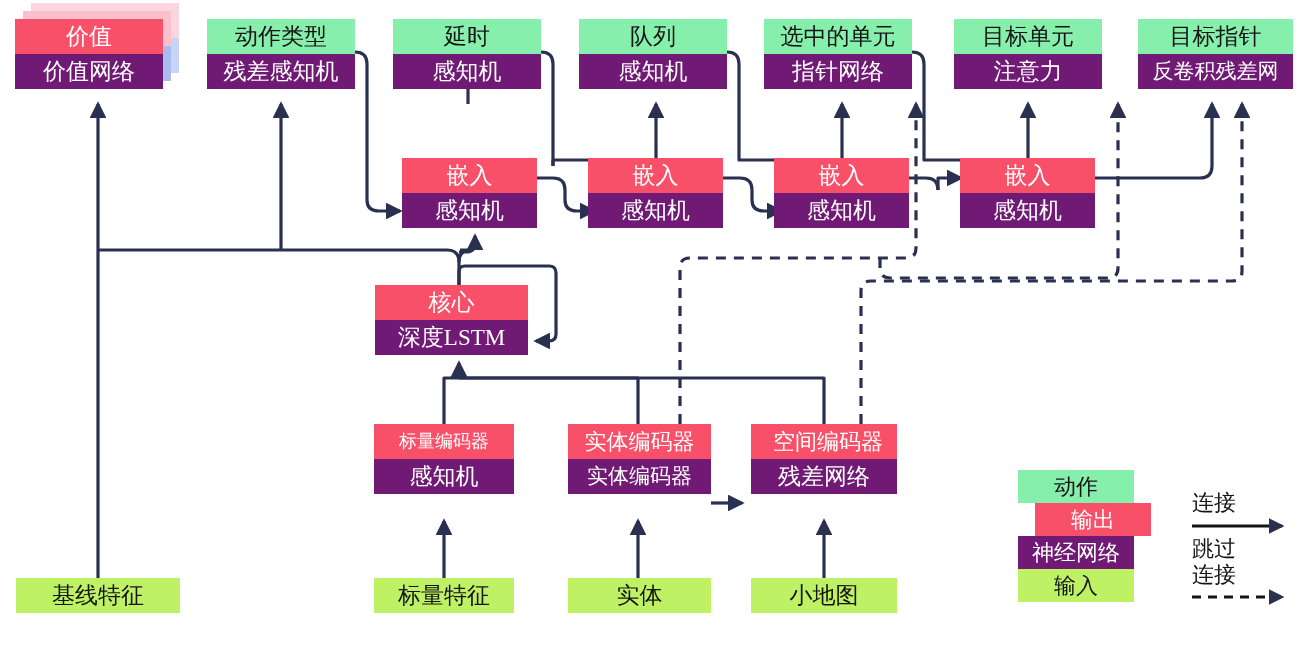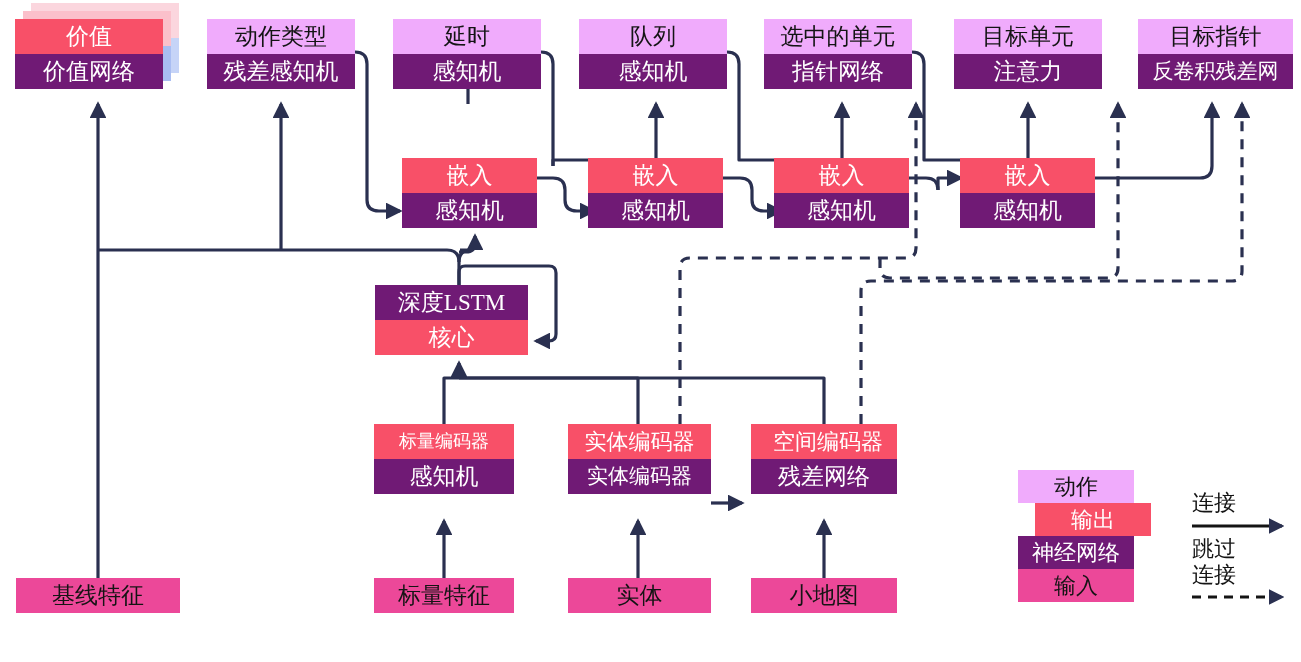--- a/index.html
+++ b/index.html
@@ -4,24 +4,24 @@
 <style>
   html,body{margin:0;padding:0;background:#ffffff;}
   body{width:1301px;height:662px;overflow:hidden;
        font-family:"Liberation Serif","DejaVu Serif",serif;}
   #canvas{position:relative;width:1301px;height:662px;}
   svg#wires{position:absolute;left:0;top:0;width:1301px;height:662px;}
 
   .node{position:absolute;box-sizing:border-box;z-index:5;}
   .row{box-sizing:border-box;width:100%;height:35px;line-height:35px;
        text-align:center;white-space:nowrap;font-size:23px;}
-  .r-action{background:#f0abfc;color:#141414;}
+  .r-action{background:#86efac;color:#141414;}
   .r-output{background:#F85068;color:#ffffff;}
   .r-net{background:#701a75;color:#ffffff;}
-  .r-input{background:#ec4899;color:#141414;}
+  .r-input{background:#bef264;color:#141414;}
 
   .ghost{position:absolute;z-index:3;}
   .ghost .row{opacity:1;}
   .g1 .r-output{background:#FBC0CB;}
   .g1 .r-net{background:#A9BDF2;}
   .g2 .r-output{background:#FBD6DE;}
   .g2 .r-net{background:#C6D4F7;}
 
   .legend{position:absolute;z-index:6;border-radius:28px;}
   .legend .row{font-size:22px;}
@@ -155,22 +155,22 @@
   <div class="node" style="left:774px;top:158px;width:135px;">
     <div class="row r-output">嵌入</div>
     <div class="row r-net">感知机</div>
   </div>
   <div class="node" style="left:960px;top:158px;width:135px;">
     <div class="row r-output">嵌入</div>
     <div class="row r-net">感知机</div>
   </div>
 
   <div class="node" style="left:375px;top:285px;width:153px;">
+    <div class="row r-output">核心</div>
     <div class="row r-net">深度LSTM</div>
-    <div class="row r-output">核心</div>
   </div>
 
   <div class="node" style="left:374px;top:424px;width:140px;">
     <div class="row r-output" style="font-size:18px;">标量编码器</div>
     <div class="row r-net">感知机</div>
   </div>
   <div class="node" style="left:568px;top:424px;width:143px;">
     <div class="row r-output" style="font-size:22px;">实体编码器</div>
     <div class="row r-net" style="font-size:21px;">实体编码器</div>
   </div>

